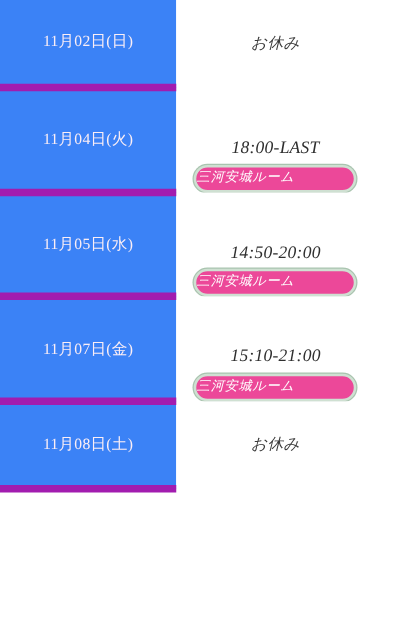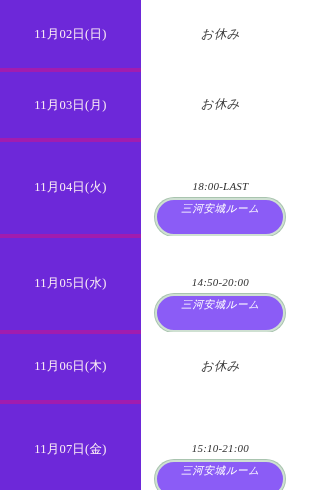--- a/index.html
+++ b/index.html
@@ -18,22 +18,22 @@
     width: 300px;
     border-collapse: collapse;
   }
 
   .schedule-row {
     height: 70px;
   }
 
   .date-cell {
     width: 152px;
-    background: #6d28d9;
-    border-bottom: 4px solid #a21caf;
+    background: #3b82f6;
+    border-bottom: 6px solid #a21caf;
     text-align: center;
     vertical-align: middle;
     color: #fbeef5;
     font-size: 12.5px;
     letter-spacing: 0.2px;
     line-height: 1.2;
     padding: 0;
   }
 
   .info-cell {
@@ -51,39 +51,39 @@
   .closed-text {
     display: block;
     color: #3a3a3a;
     font-size: 12.5px;
     letter-spacing: 0.4px;
   }
 
   .time-text {
     display: block;
     color: #2f2f2f;
-    font-size: 11px;
+    font-size: 14px;
     letter-spacing: 0.2px;
     margin-bottom: 4px;
     margin-top: 40px;
   }
 
   .room-pill {
     display: block;
     margin: 0 auto;
     width: 130px;
     box-sizing: border-box;
-    background: #8b5cf6;
+    background: #ec4899;
     border: 2px solid #cfe0d2;
     border-radius: 999px;
     color: #ffffff;
     font-size: 10.5px;
     letter-spacing: 0.6px;
-    padding: 2px 0 19px 0;
-    text-align: center;
+    padding: 2px 0 3px 0;
+    text-align: left;
     line-height: 1.25;
     box-shadow: 0 0 0 1px rgba(98,147,110,0.55);
   }
 
   .pill-wrap {
     display: block;
     padding: 0 4px;
   }
 
   .bottom-edge {
@@ -103,28 +103,20 @@
 
     <tr class="schedule-row">
       <td class="date-cell">
         <span>11月02日(日)</span>
       </td>
       <td class="info-cell">
         <span class="closed-text">お休み</span>
       </td>
     </tr>
 
-    <tr class="schedule-row">
-      <td class="date-cell">
-        <span>11月03日(月)</span>
-      </td>
-      <td class="info-cell">
-        <span class="closed-text">お休み</span>
-      </td>
-    </tr>
 
     <tr class="schedule-row">
       <td class="date-cell">
         <span>11月04日(火)</span>
       </td>
       <td class="info-cell">
         <span class="time-text">18:00-LAST</span>
         <span class="pill-wrap">
           <span class="room-pill">三河安城ルーム</span>
         </span>
@@ -136,38 +128,38 @@
         <span>11月05日(水)</span>
       </td>
       <td class="info-cell">
         <span class="time-text">14:50-20:00</span>
         <span class="pill-wrap">
           <span class="room-pill">三河安城ルーム</span>
         </span>
       </td>
     </tr>
 
-    <tr class="schedule-row">
-      <td class="date-cell">
-        <span>11月06日(木)</span>
-      </td>
-      <td class="info-cell">
-        <span class="closed-text">お休み</span>
-      </td>
-    </tr>
 
     <tr class="schedule-row">
       <td class="date-cell">
         <span>11月07日(金)</span>
       </td>
       <td class="info-cell">
         <span class="time-text">15:10-21:00</span>
         <span class="pill-wrap">
           <span class="room-pill">三河安城ルーム</span>
         </span>
       </td>
     </tr>
 
+    <tr class="schedule-row">
+      <td class="date-cell">
+        <span>11月08日(土)</span>
+      </td>
+      <td class="info-cell">
+        <span class="closed-text">お休み</span>
+      </td>
+    </tr>
 
   </tbody>
 </table>
 
 <div class="bottom-edge"></div>
 
 </body></html>

